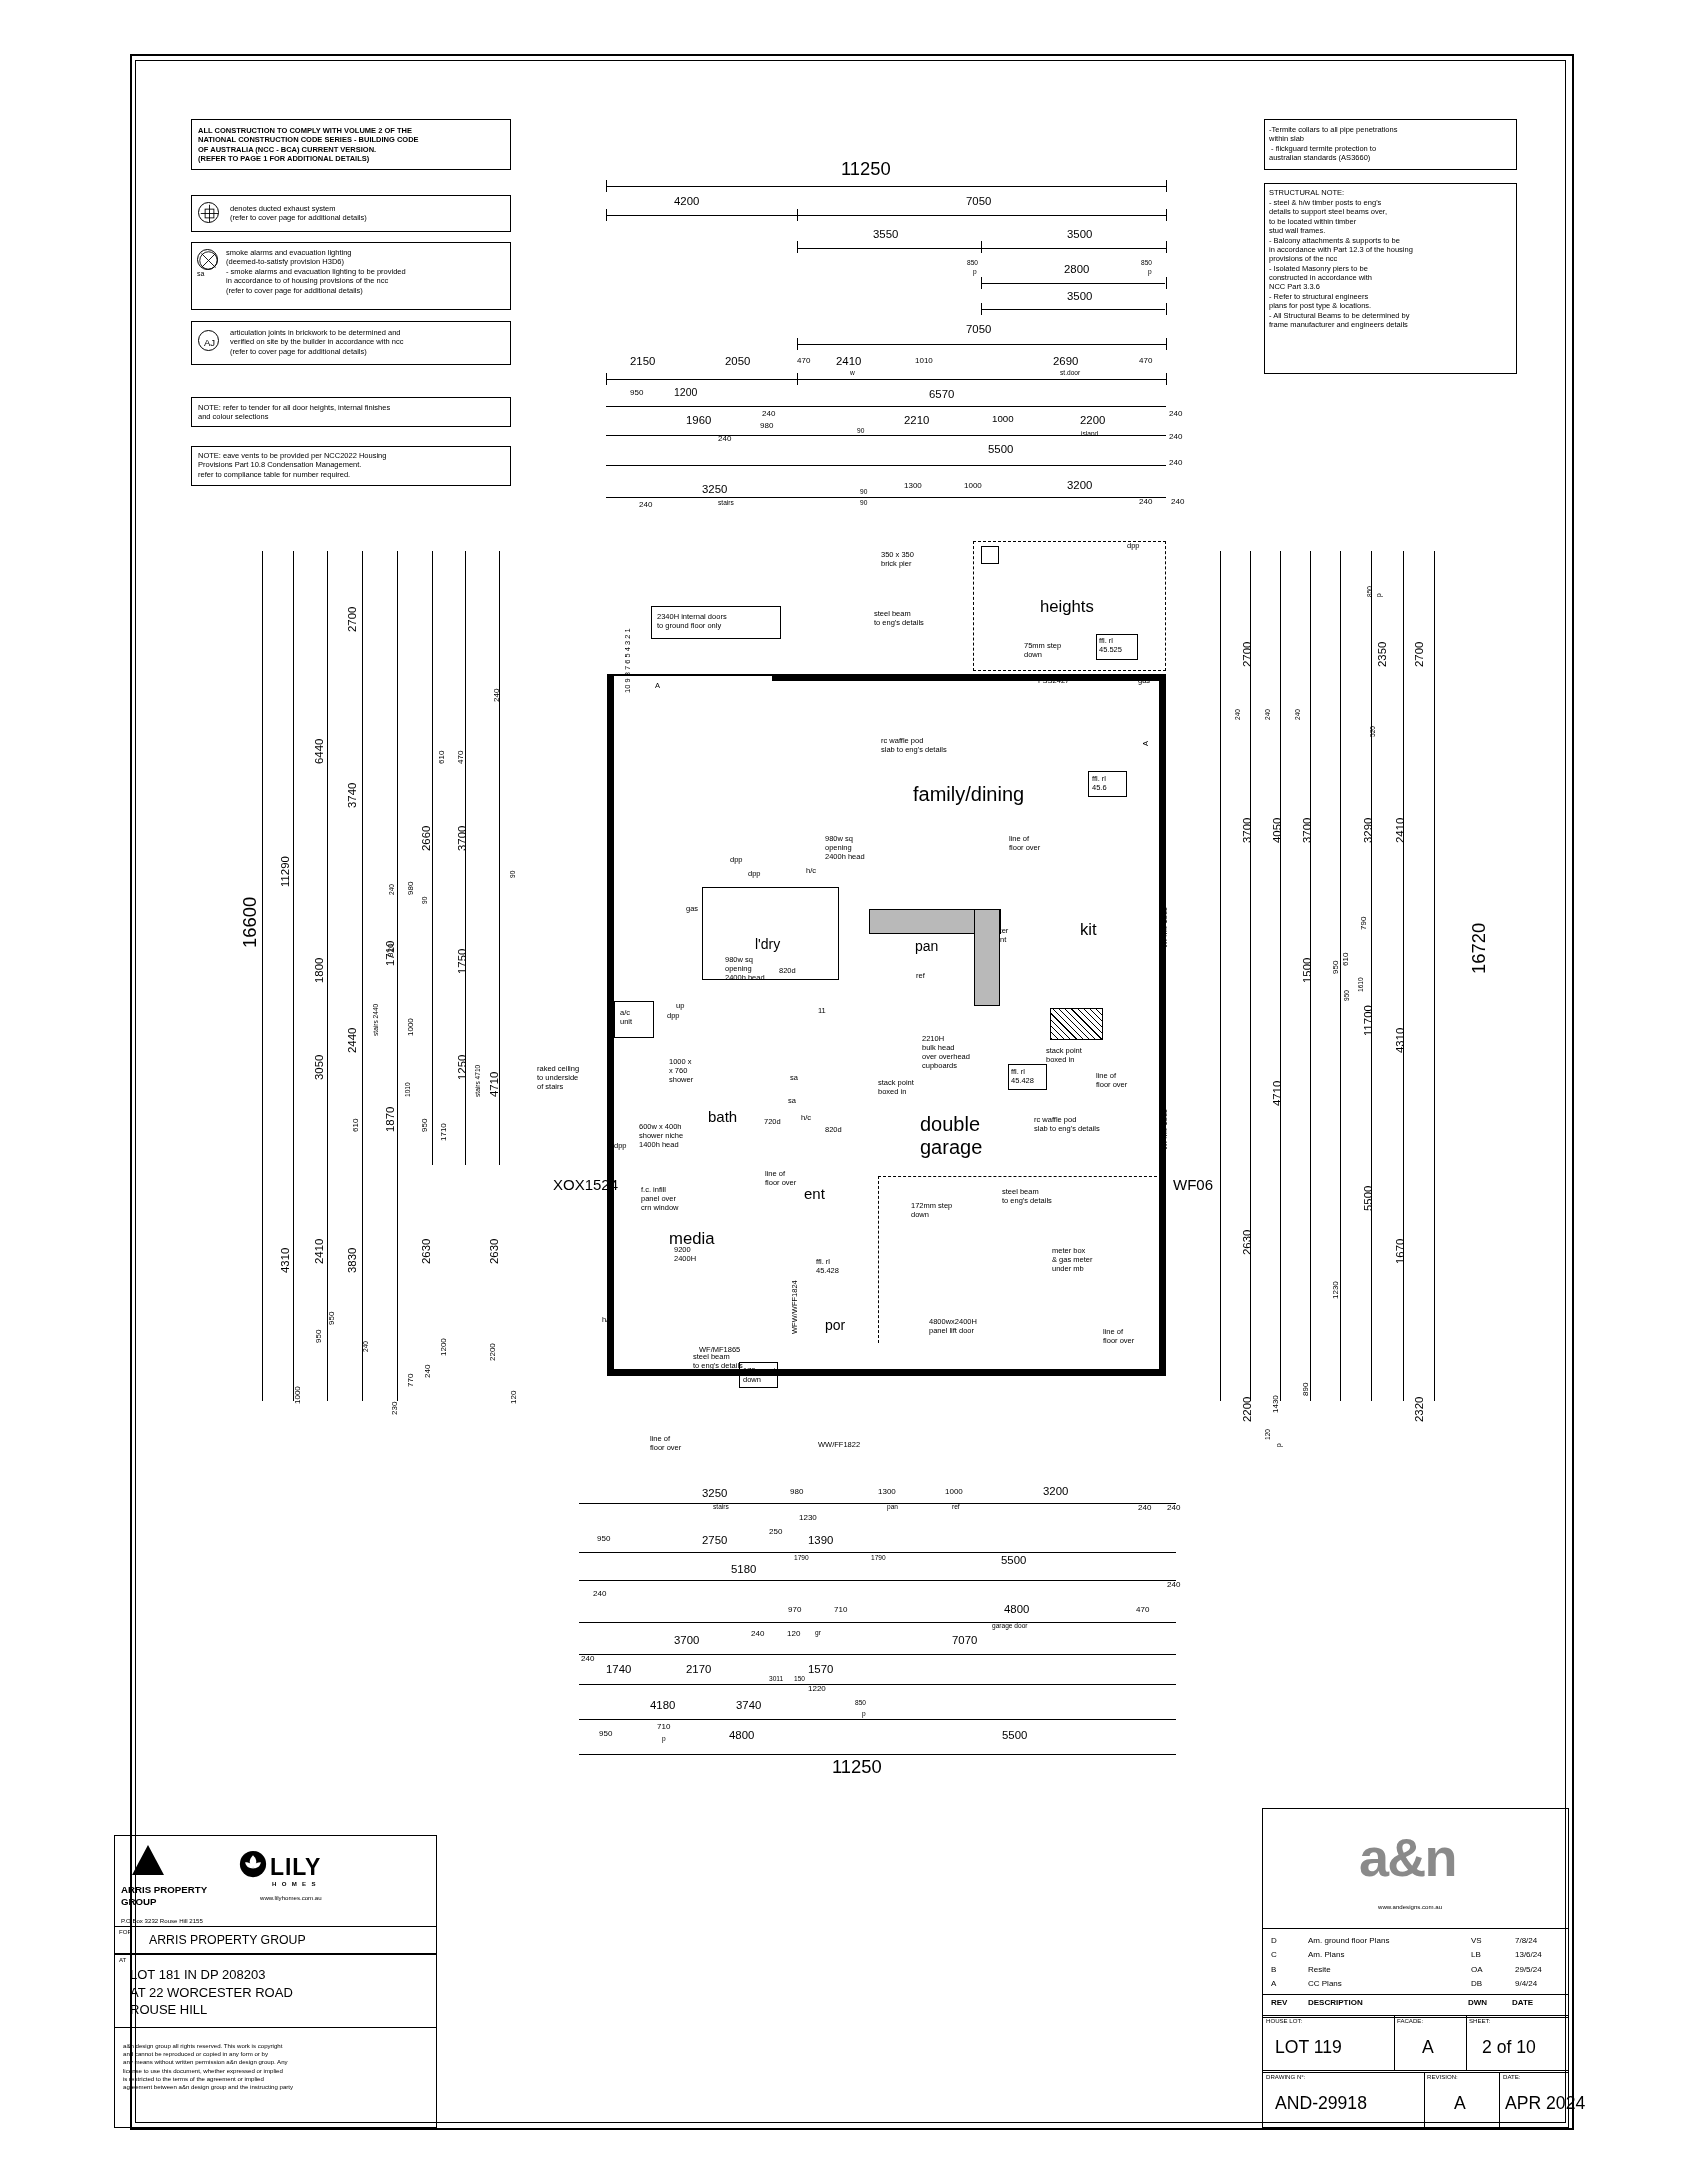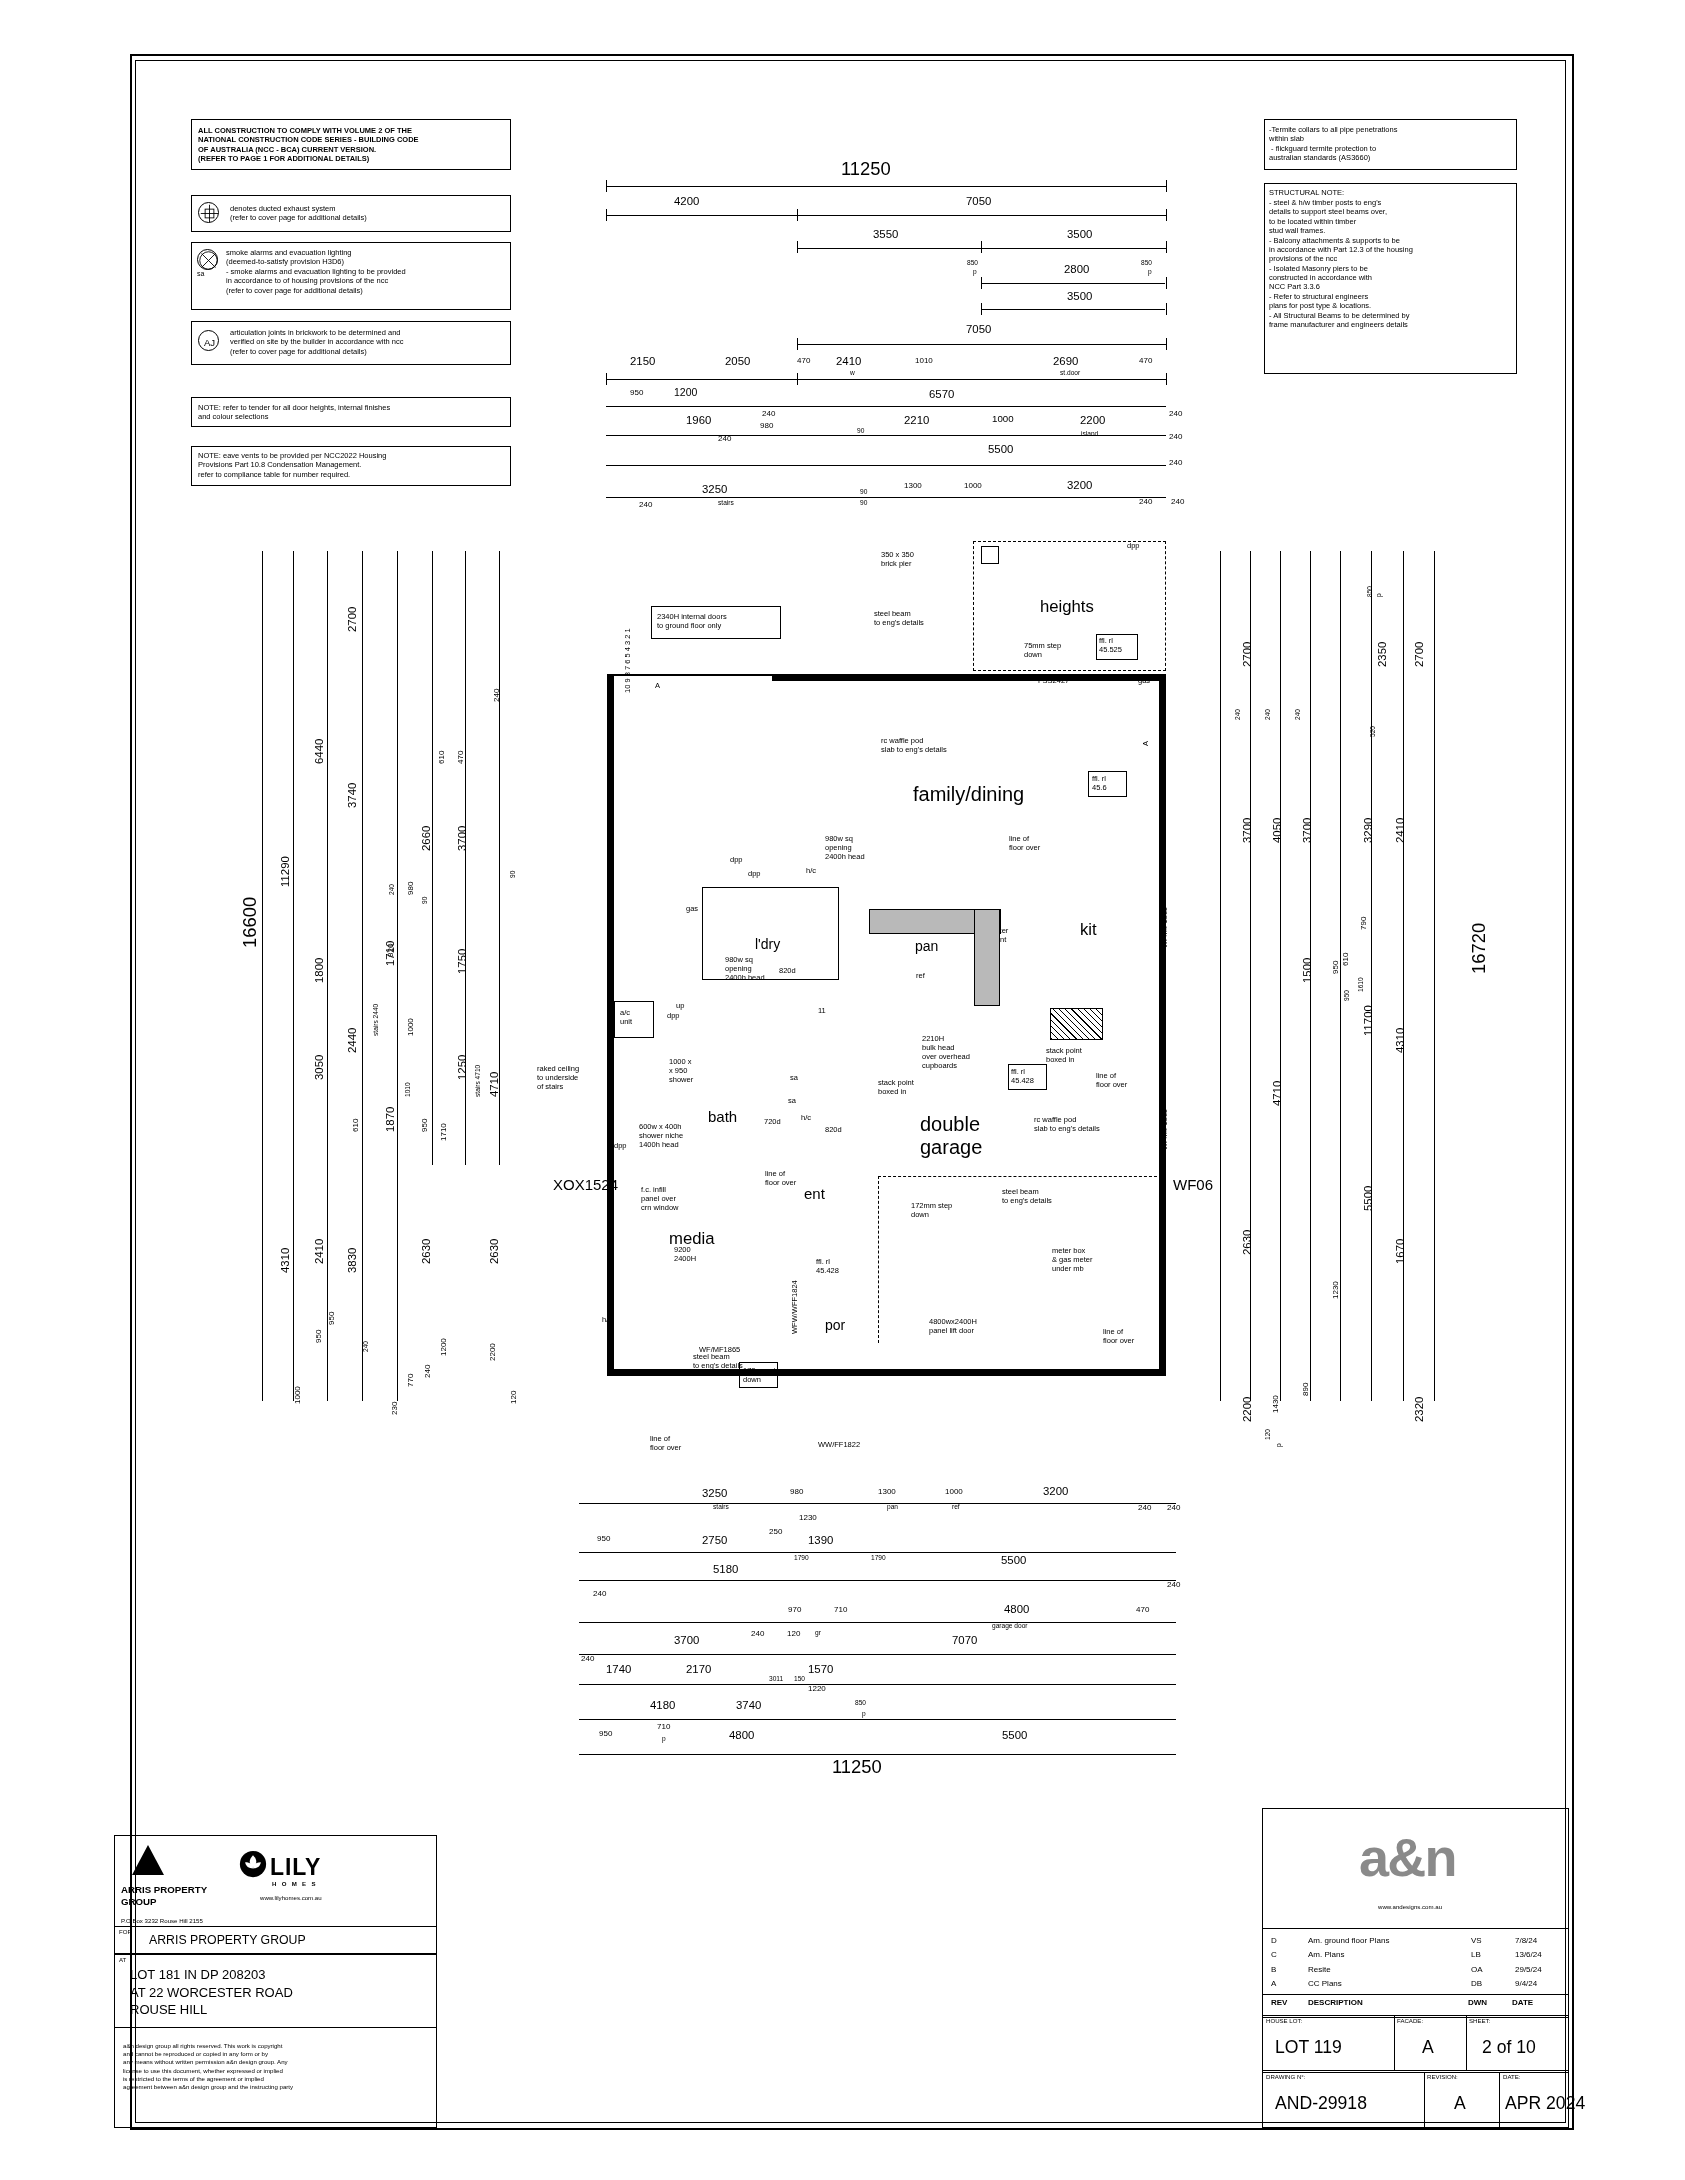--- a/index.html
+++ b/index.html
@@ -425,21 +425,21 @@
 unit</div>
     <div class="plan-txt" style="left:537px;top:1064px;">raked ceiling
 to underside
 of stairs</div>
     <div class="plan-txt" style="left:676px;top:1001px;">up</div>
     <div class="plan-txt" style="left:818px;top:1006px;">11</div>
     <div class="plan-txt" style="left:667px;top:1011px;">dpp</div>
 
     <div class="room-lbl" style="left:708px;top:1108px;font-size:15px;">bath</div>
     <div class="plan-txt" style="left:669px;top:1057px;">1000 x
-x 950
+x 760
 shower</div>
     <div class="plan-txt" style="left:639px;top:1122px;">600w x 400h
 shower niche
 1400h head</div>
     <div class="plan-txt" style="left:764px;top:1117px;">720d</div>
     <div class="plan-txt" style="left:825px;top:1125px;">820d</div>
     <div class="plan-txt" style="left:790px;top:1073px;">sa</div>
     <div class="plan-txt" style="left:788px;top:1096px;">sa</div>
     <div class="plan-txt" style="left:801px;top:1113px;">h/c</div>
 
@@ -490,21 +490,21 @@
     <div class="hline" style="left:579px;top:1552px;width:597px;"></div>
     <div class="dim-sm" style="left:597px;top:1534px;">950</div>
     <div class="dim-num" style="left:702px;top:1534px;">2750</div>
     <div class="dim-num" style="left:808px;top:1534px;">1390</div>
     <div class="dim-num" style="left:1001px;top:1554px;">5500</div>
     <div class="dim-sm" style="left:769px;top:1527px;">250</div>
     <div class="dim-sm" style="left:799px;top:1513px;">1230</div>
     <div class="dim-xs" style="left:794px;top:1554px;">1790</div>
     <div class="dim-xs" style="left:871px;top:1554px;">1790</div>
     <div class="hline" style="left:579px;top:1580px;width:597px;"></div>
-    <div class="dim-num" style="left:713px;top:1563px;">5180</div>
+    <div class="dim-num" style="left:731px;top:1563px;">5180</div>
     <div class="dim-sm" style="left:593px;top:1589px;">240</div>
     <div class="dim-sm" style="left:1167px;top:1580px;">240</div>
 
     <div class="hline" style="left:579px;top:1622px;width:597px;"></div>
     <div class="dim-sm" style="left:788px;top:1605px;">970</div>
     <div class="dim-sm" style="left:834px;top:1605px;">710</div>
     <div class="dim-num" style="left:1004px;top:1603px;">4800</div>
     <div class="dim-xs" style="left:992px;top:1622px;">garage door</div>
     <div class="dim-sm" style="left:1136px;top:1605px;">470</div>
     <div class="dim-num" style="left:674px;top:1634px;">3700</div>

